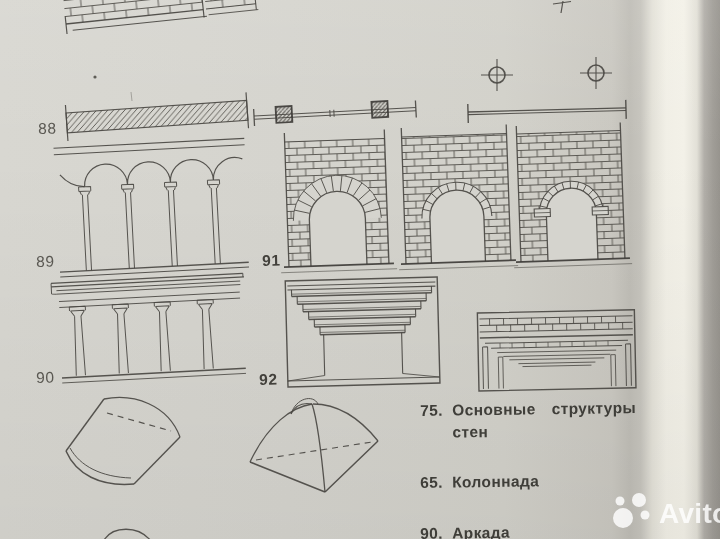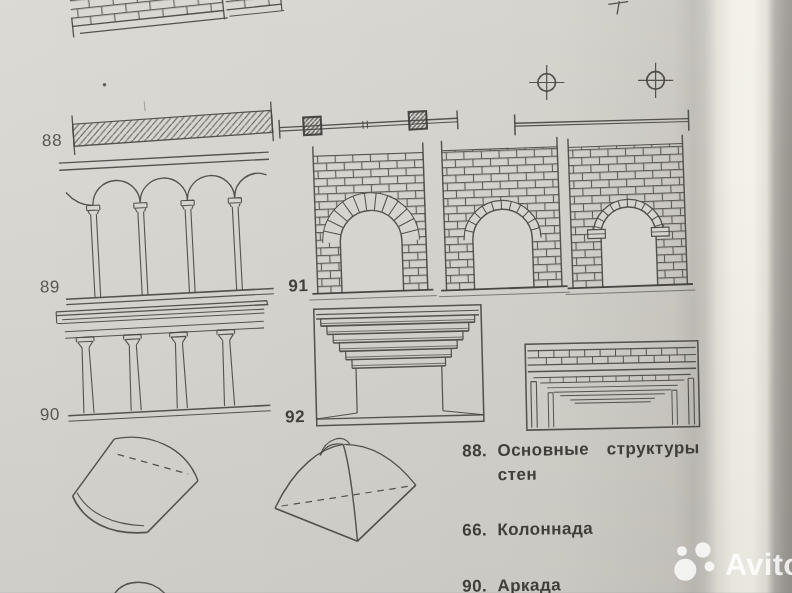--- a/index.html
+++ b/index.html
@@ -228,32 +228,32 @@
     </g>
   </svg>
 
   <div class="fig-num" style="left:38px;top:120px">88</div>
   <div class="fig-num" style="left:36px;top:253px">89</div>
   <div class="fig-num" style="left:36px;top:369px">90</div>
   <div class="fig-num dark" style="left:262px;top:252px">91</div>
   <div class="fig-num dark" style="left:259px;top:371px">92</div>
 
   <div class="caption" style="left:420px;top:400px">
-    <span class="cap-num">88.</span>
+    <span class="cap-num">75.</span>
     <div class="cap-body">
       <div class="cap-l1">
         <span>Основные</span>
         <span>структуры</span>
       </div>
       <div class="cap-l2">стен</div>
     </div>
   </div>
 
   <div class="caption" style="left:420px;top:472px">
-    <span class="cap-num">66.</span>
+    <span class="cap-num">65.</span>
     <div class="cap-body">Колоннада</div>
   </div>
 
   <div class="caption" style="left:420px;top:523px">
     <span class="cap-num">90.</span>
     <div class="cap-body">Аркада</div>
   </div>
 
   <div class="watermark">
     <svg width="46" height="48" viewBox="0 0 46 48">

